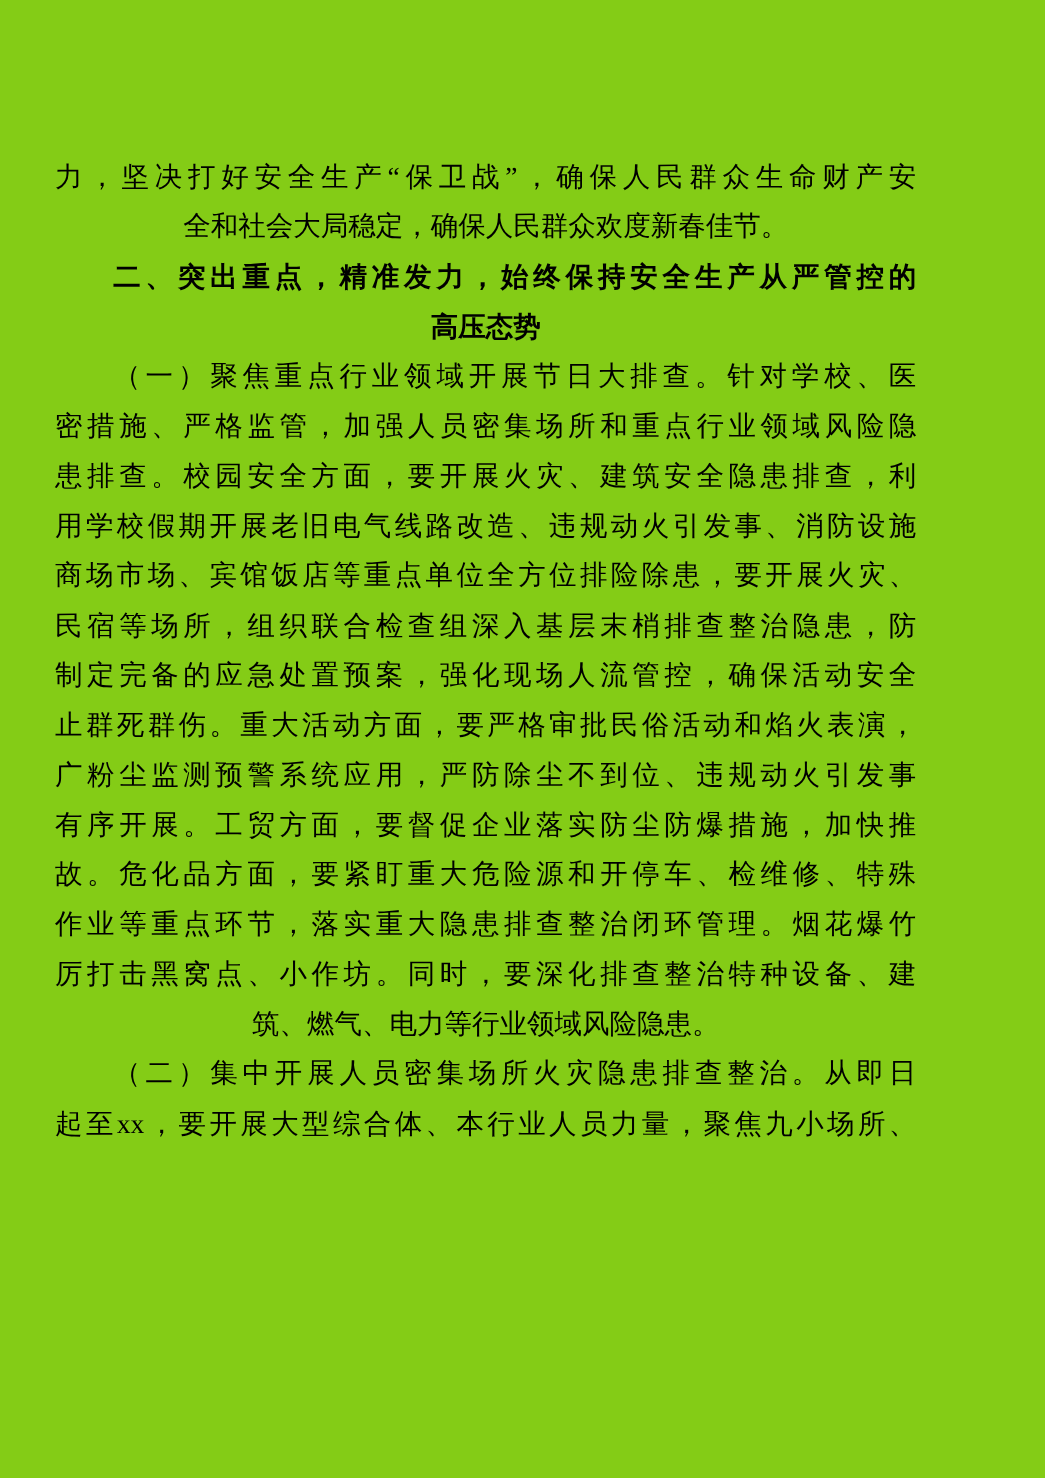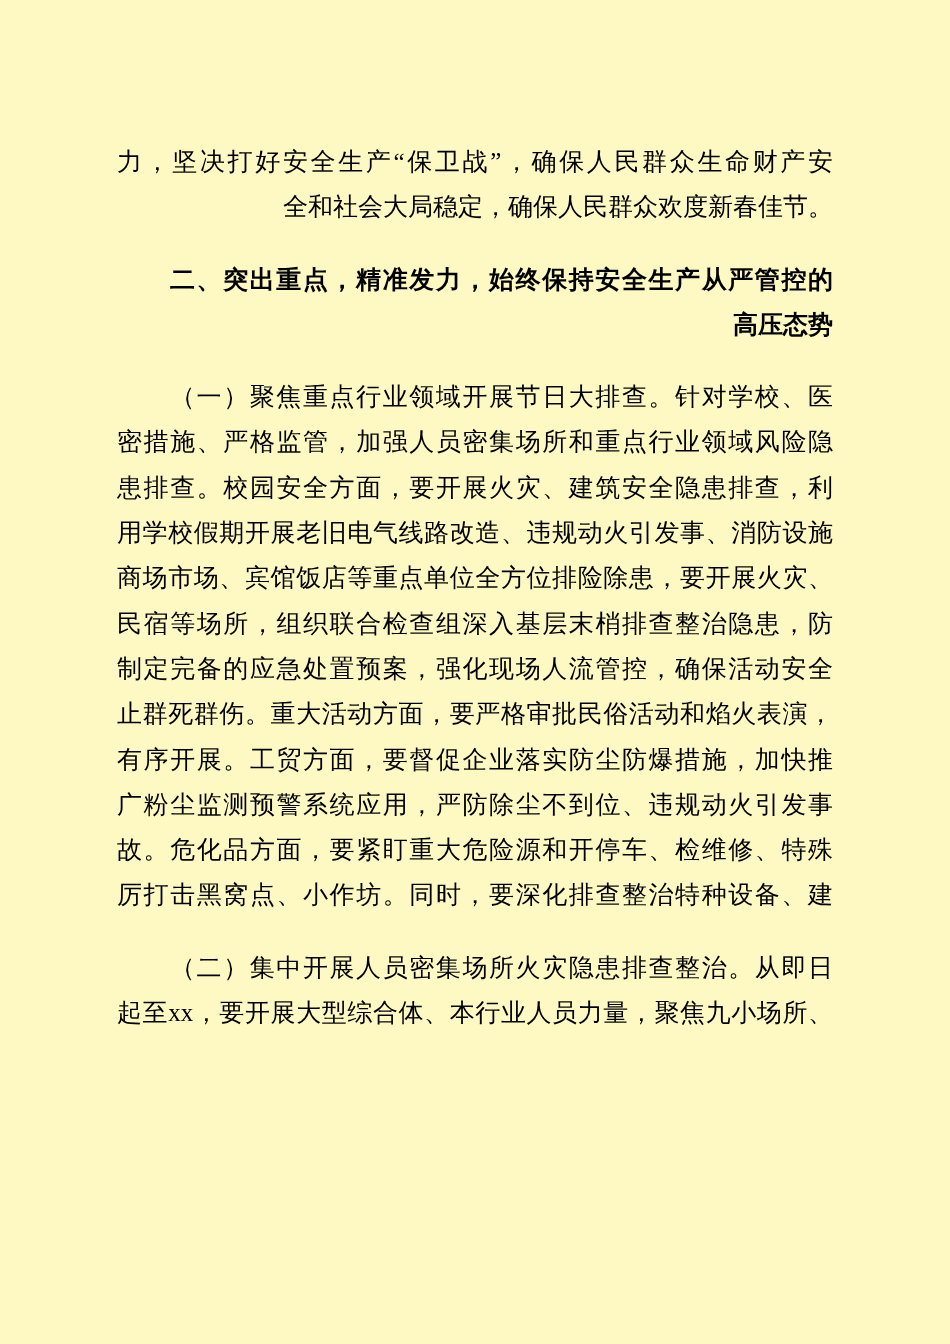--- a/index.html
+++ b/index.html
@@ -5,42 +5,41 @@
   html, body {
     margin: 0;
     padding: 0;
     background: #ffffff;
   }
   .paper {
     position: relative;
     width: 950px;
     height: 1344px;
     box-sizing: border-box;
-    padding: 139px 117px 0 117px;
-    background: #fef9c3;
+    padding: 139px 117px 0 50px;
+    background: #84cc16;
     color: #000000;
     overflow: hidden;
   }
   .line {
     font-family: "Liberation Serif", "DejaVu Serif", serif;
     font-size: 25px;
     line-height: 45.3px;
     color: #000000;
     white-space: nowrap;
-    text-align: right;
+    text-align: center;
     overflow: visible;
   }
   .line.justify {
     text-align: justify;
     text-align-last: justify;
     text-justify: inter-ideograph;
   }
   .line.indent {
     text-indent: 53px;
-    margin-top: 27px;
   }
   .line.heading {
     font-family: "Liberation Sans", "DejaVu Sans", sans-serif;
     font-weight: 700;
   }
   .head {
     font-weight: 400;
   }
 </style>
 </head>
@@ -53,20 +52,22 @@
       <div class="line heading indent justify"><span>二、突出重点，精准发力，始终保持安全生产从严管控的</span></div>
       <div class="line heading"><span>高压态势</span></div>
       <div class="line body indent justify"><span class="head">（一）聚焦重点行业领域开展节日大排查。</span><span>针对学校、医</span></div>
       <div class="line body justify"><span>密措施、严格监管，加强人员密集场所和重点行业领域风险隐</span></div>
       <div class="line body justify"><span>患排查。校园安全方面，要开展火灾、建筑安全隐患排查，利</span></div>
       <div class="line body justify"><span>用学校假期开展老旧电气线路改造、违规动火引发事、消防设施</span></div>
       <div class="line body justify"><span>商场市场、宾馆饭店等重点单位全方位排险除患，要开展火灾、</span></div>
       <div class="line body justify"><span>民宿等场所，组织联合检查组深入基层末梢排查整治隐患，防</span></div>
       <div class="line body justify"><span>制定完备的应急处置预案，强化现场人流管控，确保活动安全</span></div>
       <div class="line body justify"><span>止群死群伤。重大活动方面，要严格审批民俗活动和焰火表演，</span></div>
+      <div class="line body justify"><span>广粉尘监测预警系统应用，严防除尘不到位、违规动火引发事</span></div>
       <div class="line body justify"><span>有序开展。工贸方面，要督促企业落实防尘防爆措施，加快推</span></div>
-      <div class="line body justify"><span>广粉尘监测预警系统应用，严防除尘不到位、违规动火引发事</span></div>
       <div class="line body justify"><span>故。危化品方面，要紧盯重大危险源和开停车、检维修、特殊</span></div>
+      <div class="line body justify"><span>作业等重点环节，落实重大隐患排查整治闭环管理。烟花爆竹</span></div>
       <div class="line body justify"><span>厉打击黑窝点、小作坊。同时，要深化排查整治特种设备、建</span></div>
+      <div class="line body"><span>筑、燃气、电力等行业领域风险隐患。</span></div>
       <div class="line body indent justify"><span class="head">（二）集中开展人员密集场所火灾隐患排查整治。</span><span>从即日</span></div>
       <div class="line body justify"><span>起至xx，要开展大型综合体、本行业人员力量，聚焦九小场所、</span></div>
     </div>
 </div>
 
 </body></html>

